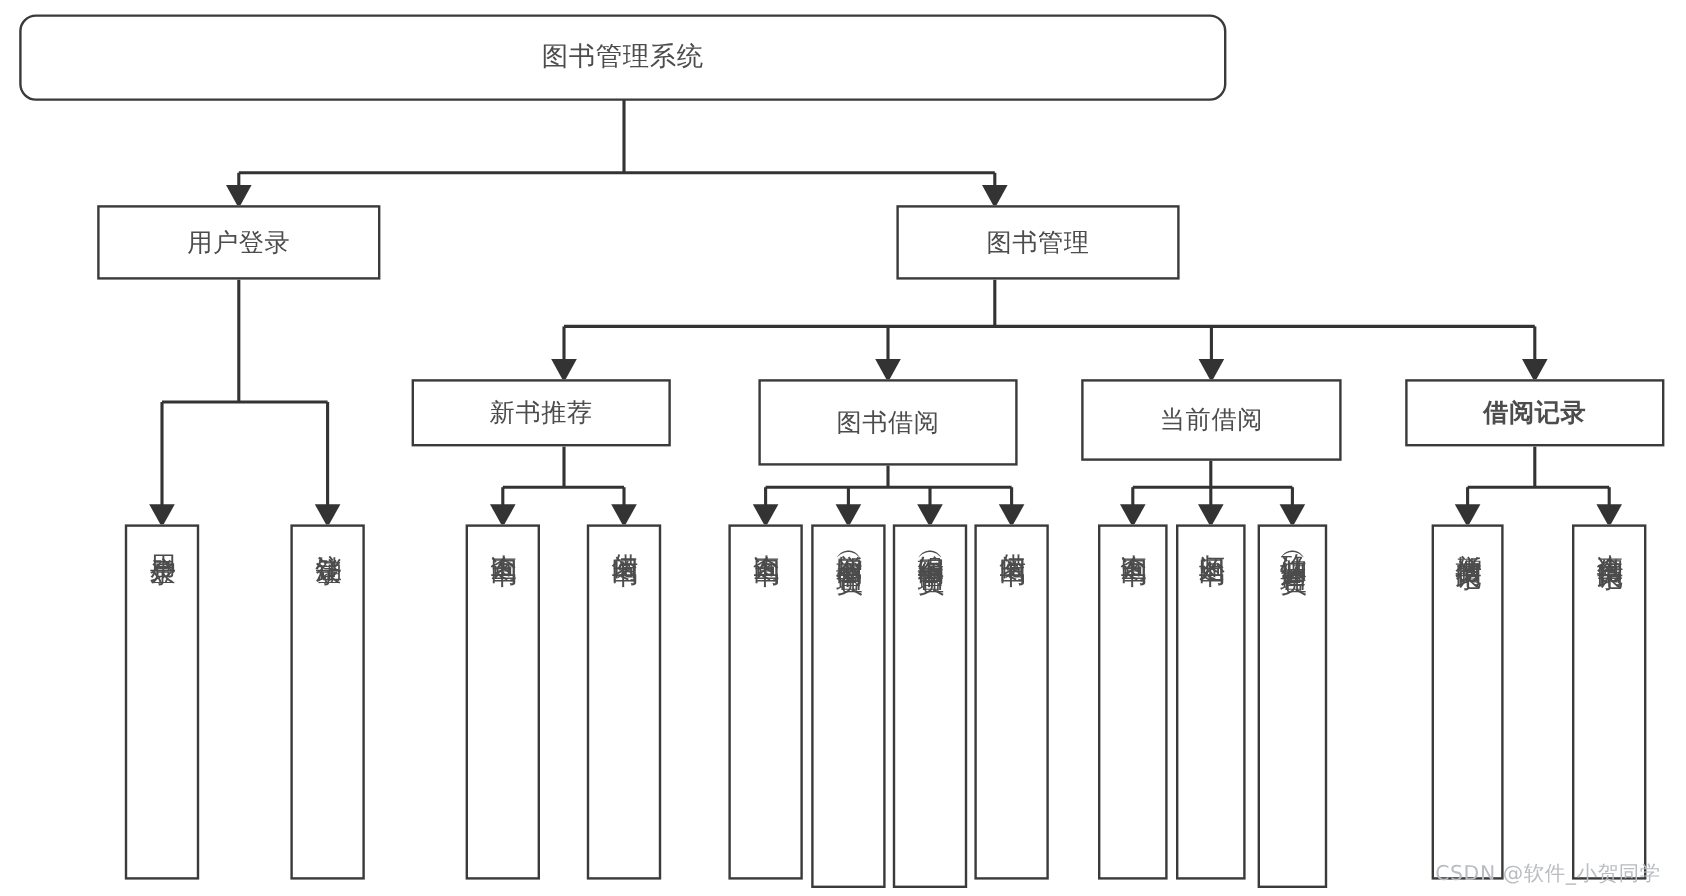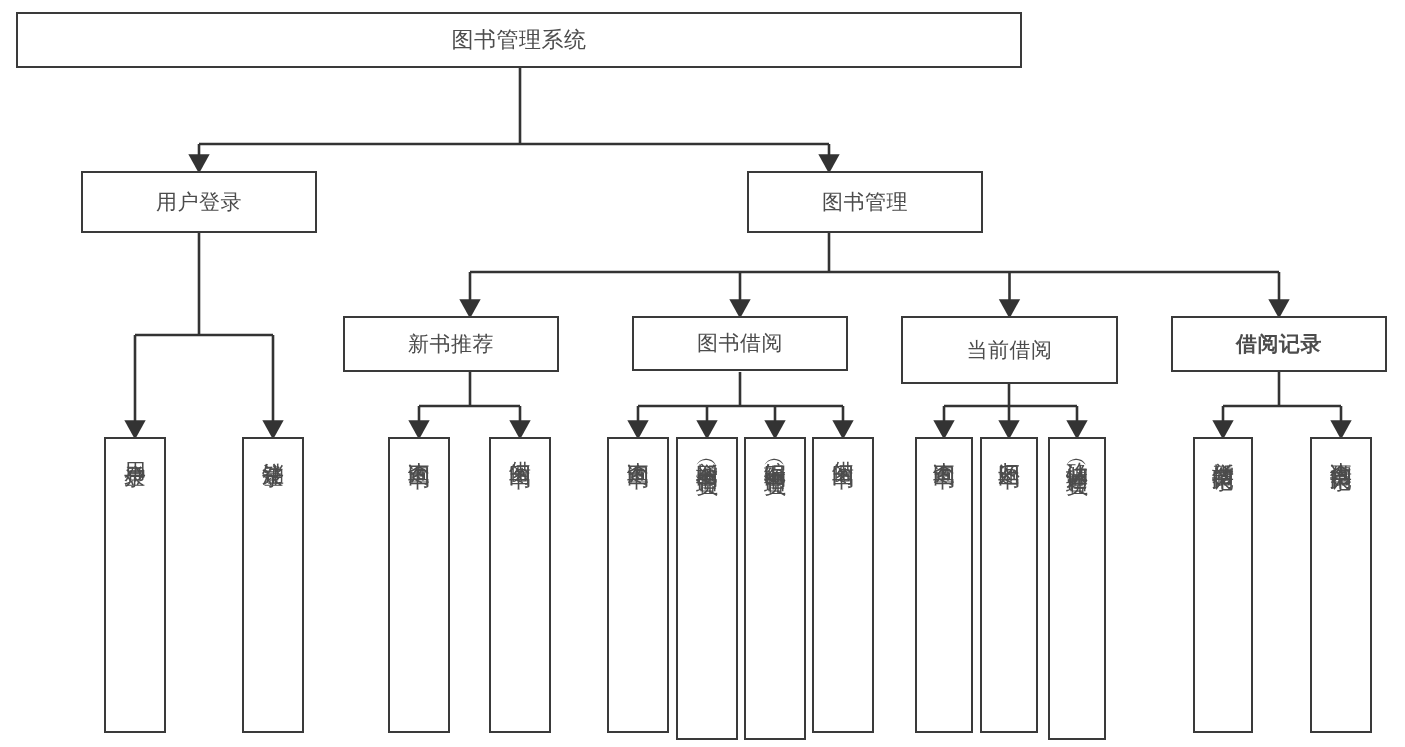--- a/index.html
+++ b/index.html
@@ -107,33 +107,33 @@
         <path d="M944,406 L944,428" stroke="#333333" stroke-width="2.6" fill="none" marker-end="url(#arrowhead)"></path>
         <path d="M1009,406 L1009,428" stroke="#333333" stroke-width="2.6" fill="none" marker-end="url(#arrowhead)"></path>
         <path d="M1077,406 L1077,428" stroke="#333333" stroke-width="2.6" fill="none" marker-end="url(#arrowhead)"></path>
         <path d="M1279,372 L1279,406" stroke="#333333" stroke-width="2.6" fill="none"></path>
         <path d="M1223,406 L1341,406" stroke="#333333" stroke-width="2.6" fill="none"></path>
         <path d="M1223,406 L1223,428" stroke="#333333" stroke-width="2.6" fill="none" marker-end="url(#arrowhead)"></path>
         <path d="M1341,406 L1341,428" stroke="#333333" stroke-width="2.6" fill="none" marker-end="url(#arrowhead)"></path>
       </g>
   </svg>
   <div id="node-layer">
-      <div class="node horizontal root" style="left: 16px; top: 12px; width: 1006px; height: 56px;">
+      <div class="node horizontal root" style="left: 16px; top: 12px; width: 1006px; height: 72px; border-radius: 14px;">
         <span class="label">图书管理系统</span>
       </div>
       <div class="node horizontal" style="left: 81px; top: 171px; width: 236px; height: 62px;">
         <span class="label">用户登录</span>
       </div>
       <div class="node horizontal" style="left: 747px; top: 171px; width: 236px; height: 62px;">
         <span class="label">图书管理</span>
       </div>
       <div class="node horizontal" style="left: 343px; top: 316px; width: 216px; height: 56px;">
         <span class="label">新书推荐</span>
       </div>
-      <div class="node horizontal" style="left: 632px; top: 316px; width: 216px; height: 55px;">
+      <div class="node horizontal" style="left: 632px; top: 316px; width: 216px; height: 72px;">
         <span class="label">图书借阅</span>
       </div>
       <div class="node horizontal" style="left: 901px; top: 316px; width: 217px; height: 68px;">
         <span class="label">当前借阅</span>
       </div>
       <div class="node horizontal" style="left: 1171px; top: 316px; width: 216px; height: 56px; font-weight: bold;">
         <span class="label">借阅记录</span>
       </div>
       <div class="node vertical" style="left: 104px; top: 437px; width: 62px; height: 296px;">
         <span class="label">用户登录</span>
@@ -168,13 +168,14 @@
       <div class="node vertical" style="left: 1048px; top: 437px; width: 58px; height: 303px;">
         <span class="label">确认归还（管理员）</span>
       </div>
       <div class="node vertical" style="left: 1193px; top: 437px; width: 60px; height: 296px;">
         <span class="label">新增借阅记录</span>
       </div>
       <div class="node vertical" style="left: 1310px; top: 437px; width: 62px; height: 296px;">
         <span class="label">查询借阅记录</span>
       </div>
     </div>
+  <div class="watermark" style="left:1196px; top:716px;">CSDN @软件_小贺同学</div>
 </div>
 
 </body></html>

